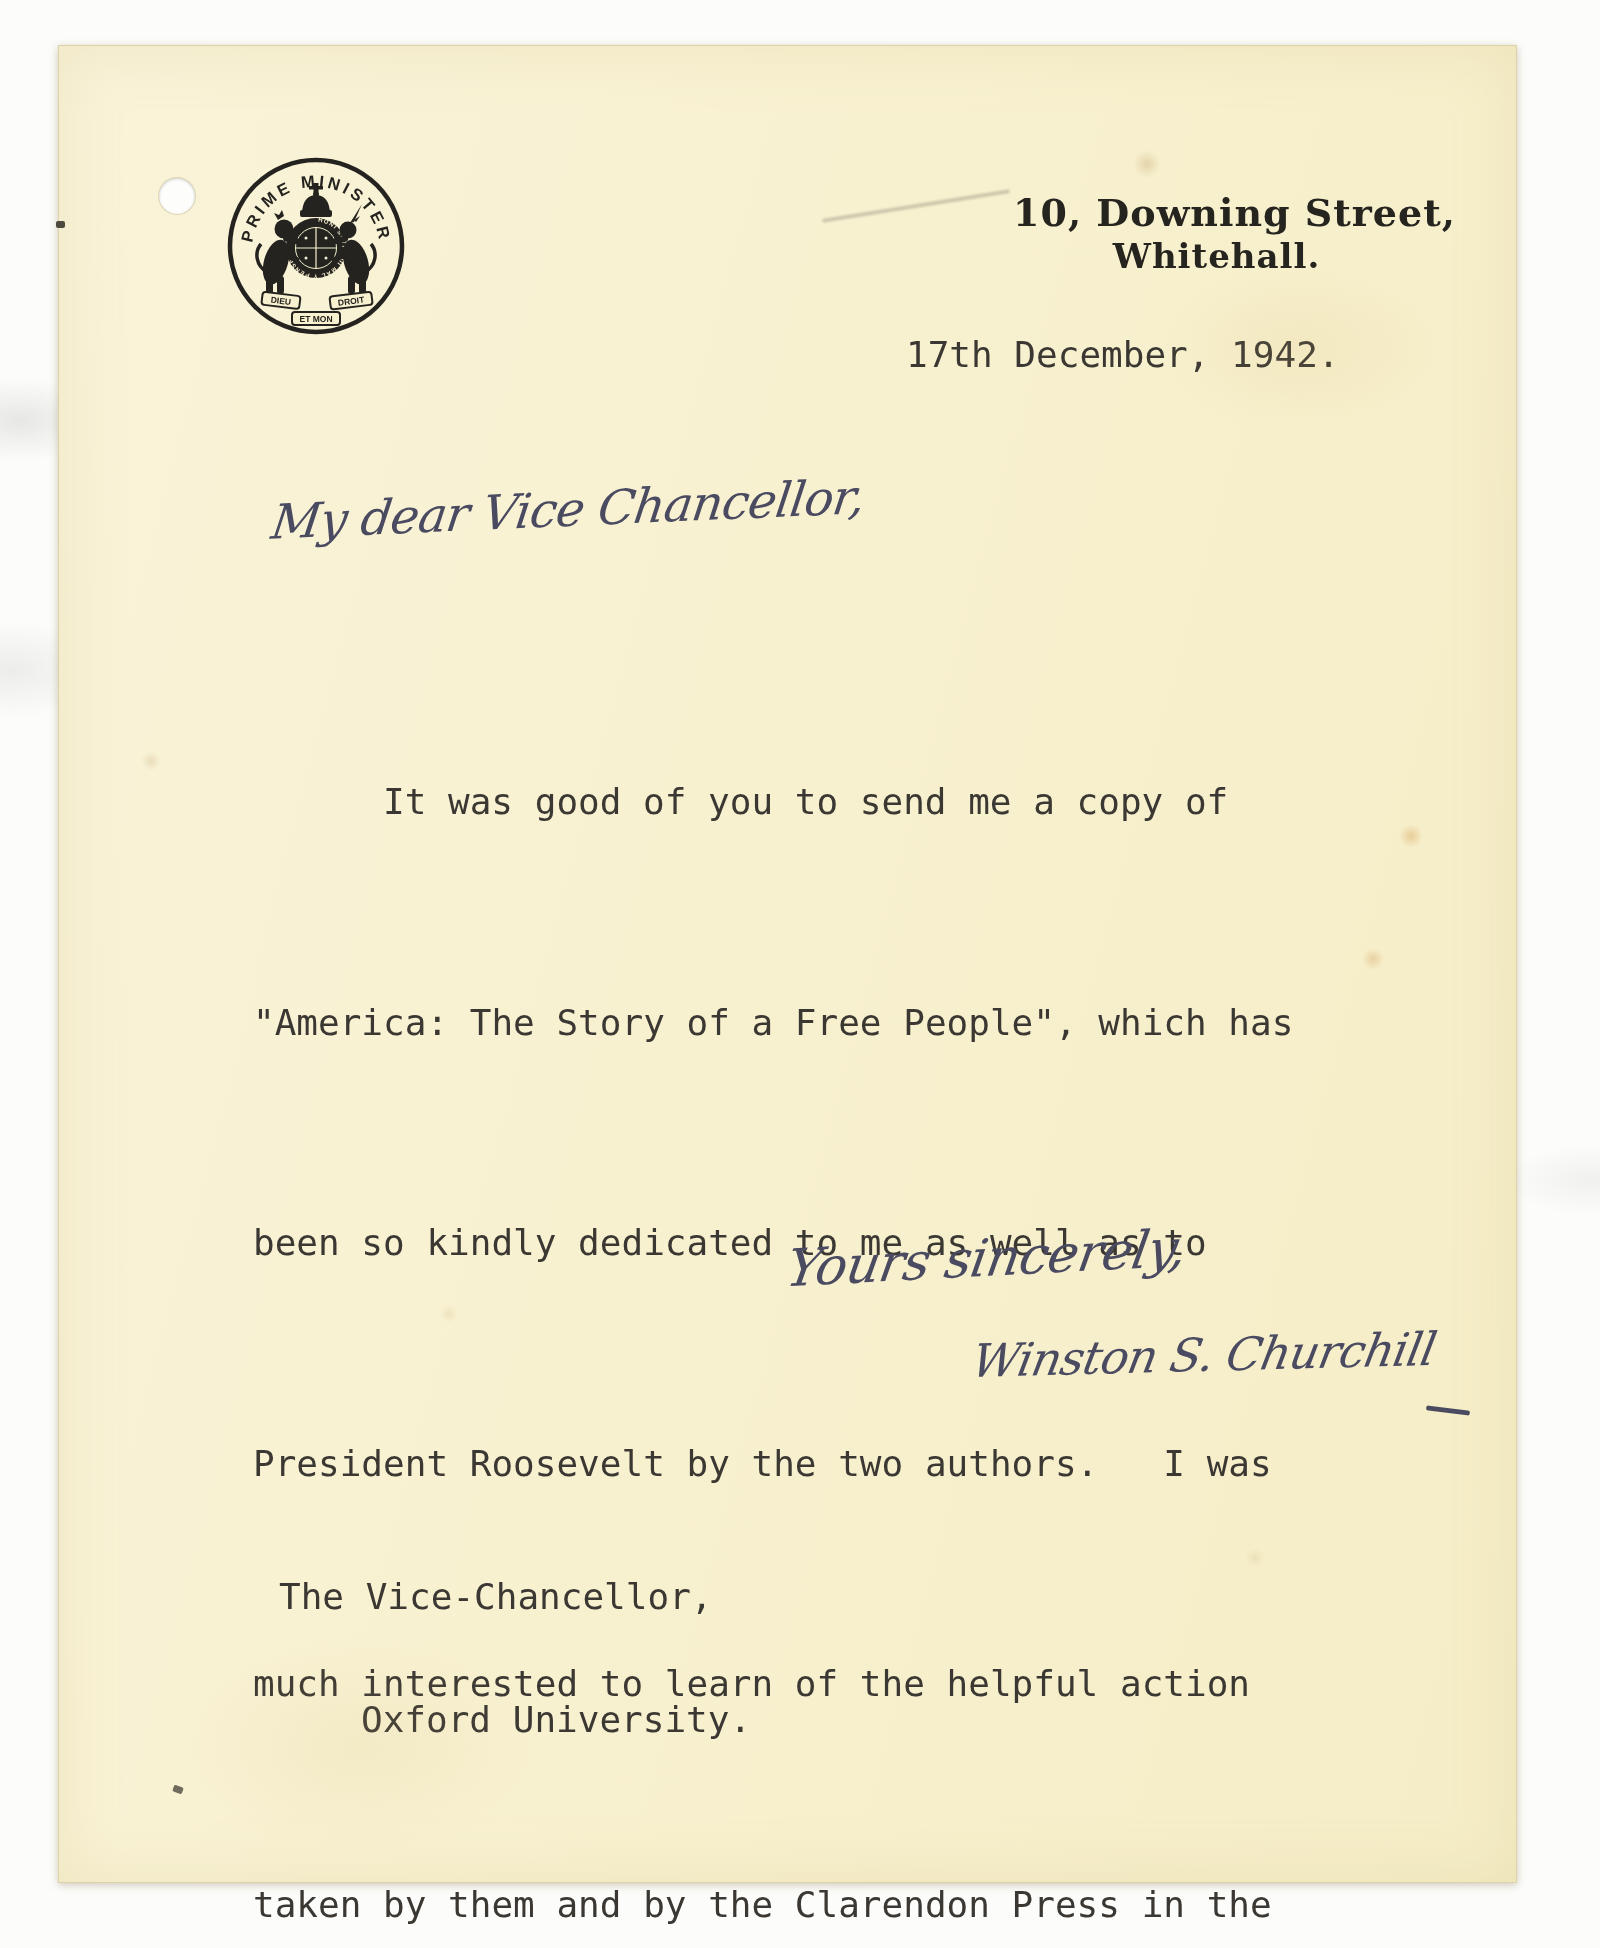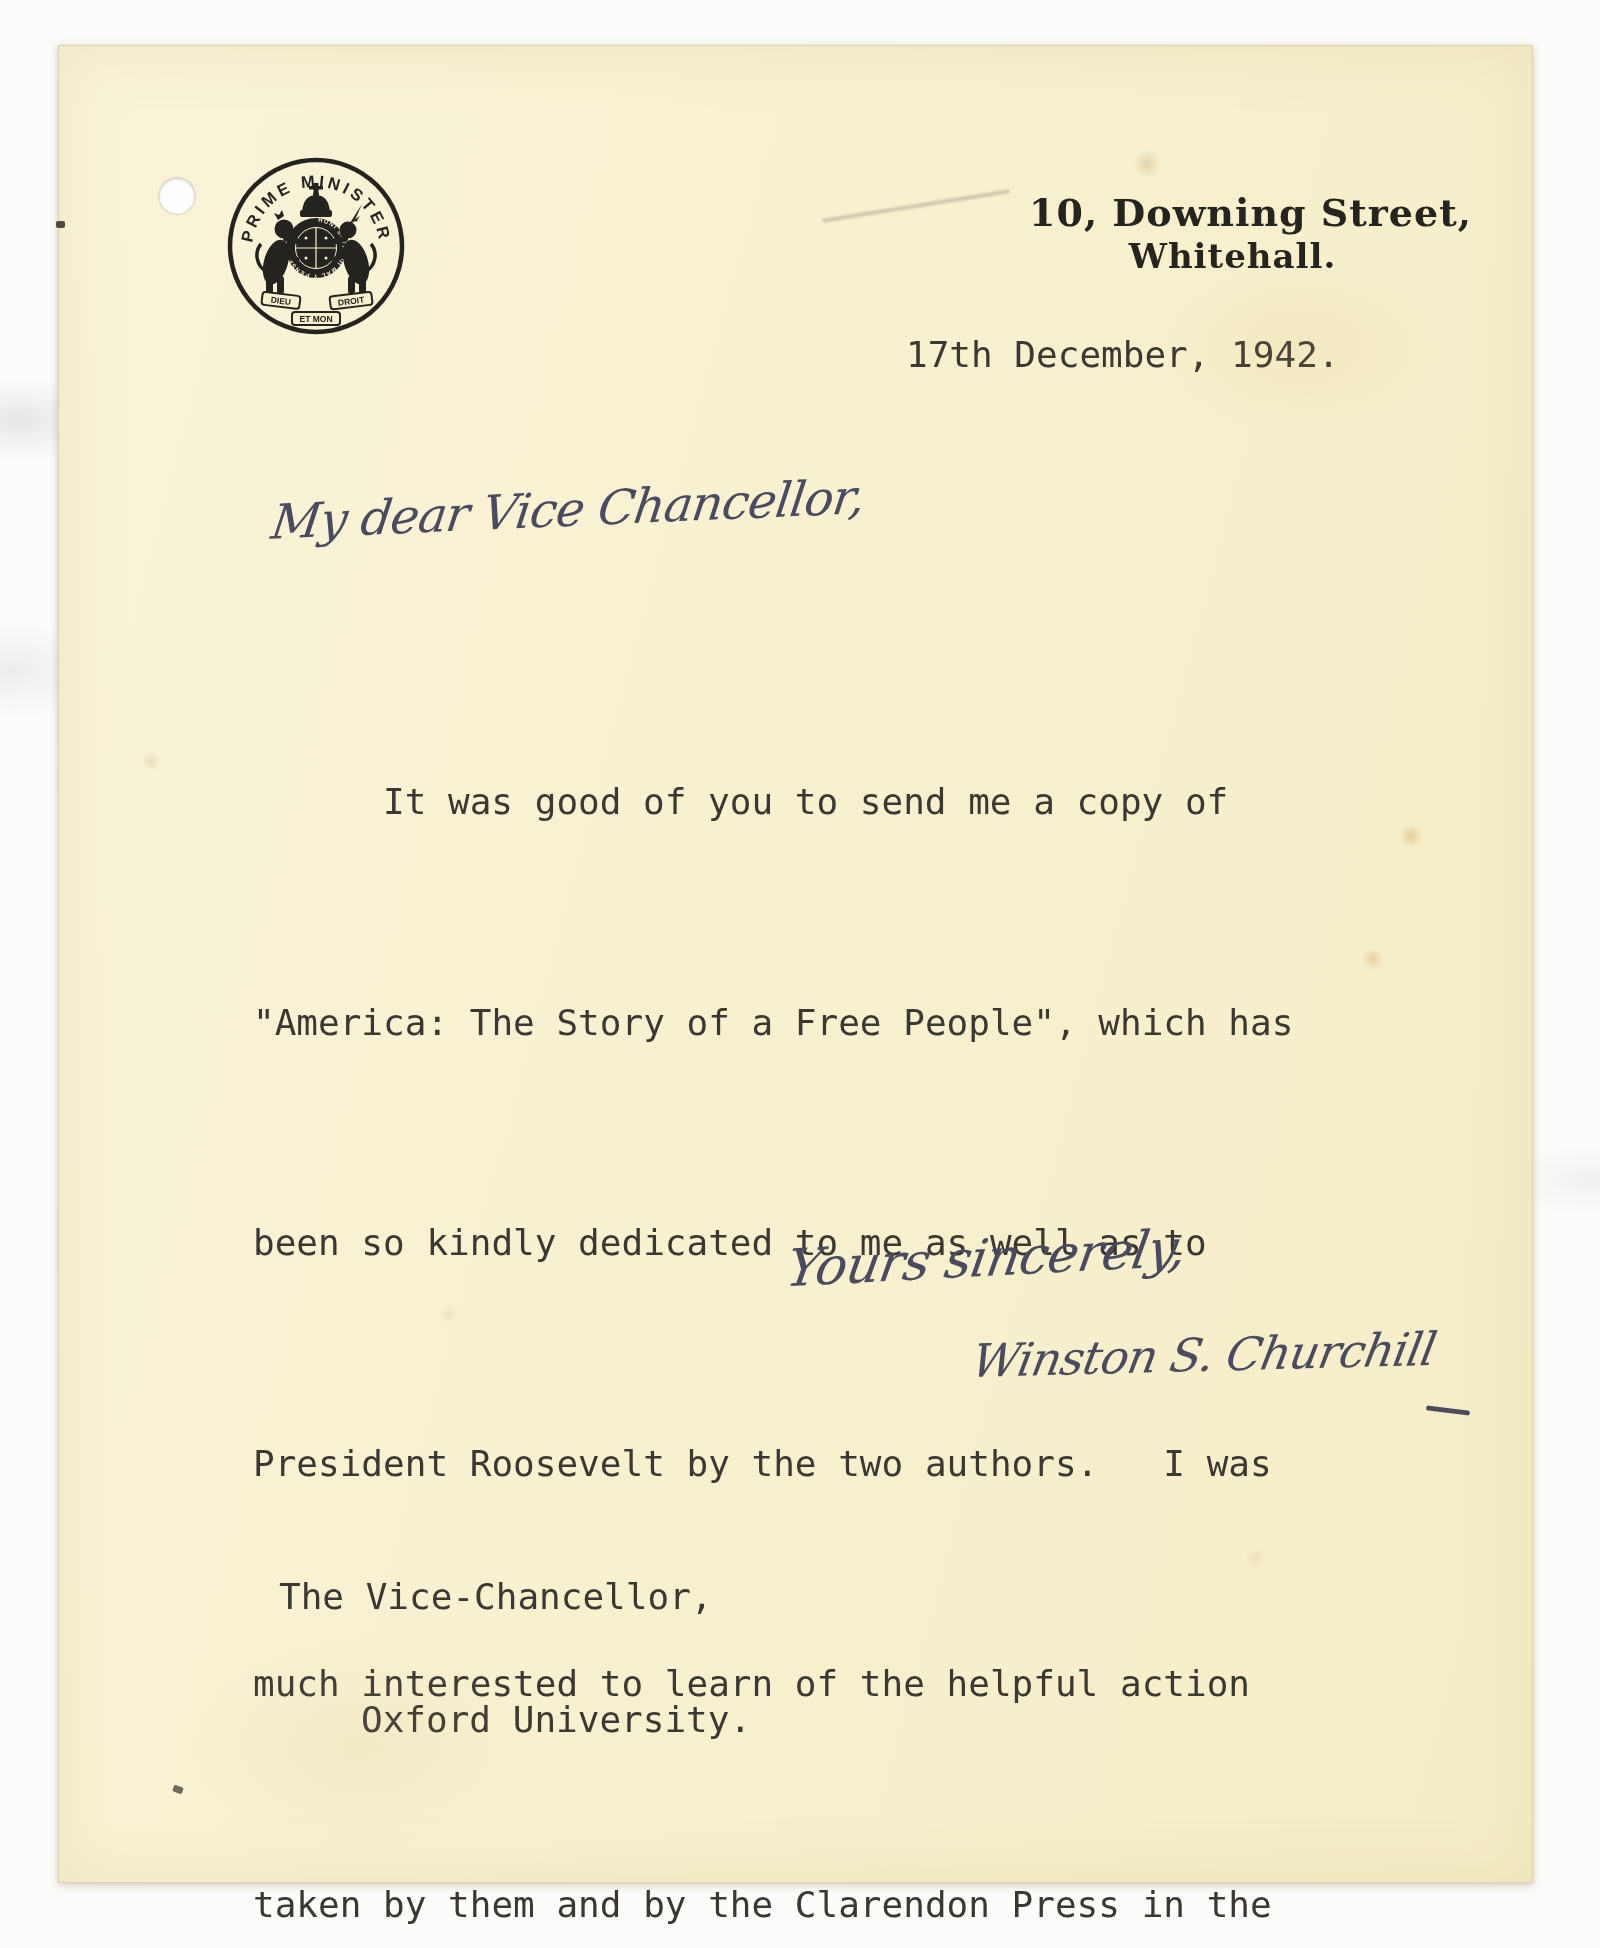--- a/index.html
+++ b/index.html
@@ -11,21 +11,20 @@
       radial-gradient(ellipse 120px 50px at 1590px 1180px, rgba(205,205,203,.25), transparent 70%),
       #fcfcfa;
     font-family:"DejaVu Sans Mono", monospace;
     position:relative;overflow:hidden;
   }
   .paper{
     position:absolute;left:58px;top:45px;width:1457px;height:1836px;
     background:linear-gradient(105deg,#f9f3d9 0%,#f8f1d0 45%,#f5edc6 100%);
     box-shadow:0 2px 8px rgba(120,110,70,.35), inset 0 0 60px rgba(210,195,140,.25);
     border:1px solid #ded3a6;
-    padding-left:16px;
   }
   .punch-hole{
     position:absolute;left:100px;top:132px;width:36px;height:36px;border-radius:50%;
     background:#fdfdfc;box-shadow:inset 0 1px 3px rgba(0,0,0,.18), 0 0 0 1px rgba(180,170,130,.4);
   }
   .crest{position:absolute;left:167px;top:110px;width:180px;height:180px;}
   .letterhead{
     position:absolute;right:60px;top:145px;text-align:center;
     font-family:"DejaVu Serif", serif;font-weight:bold;color:#26241f;
   }

